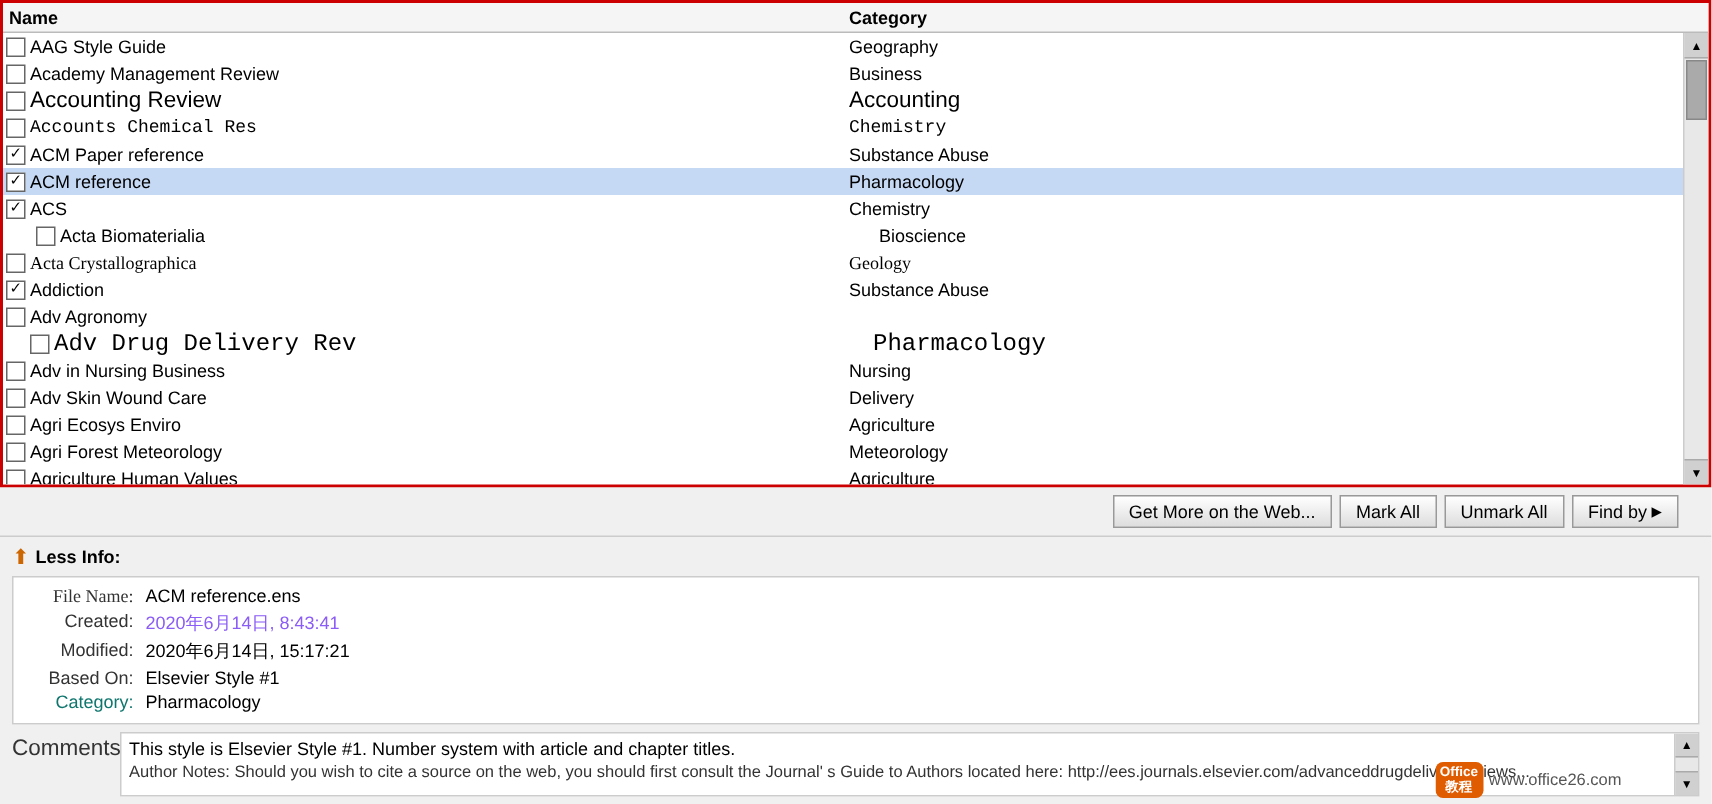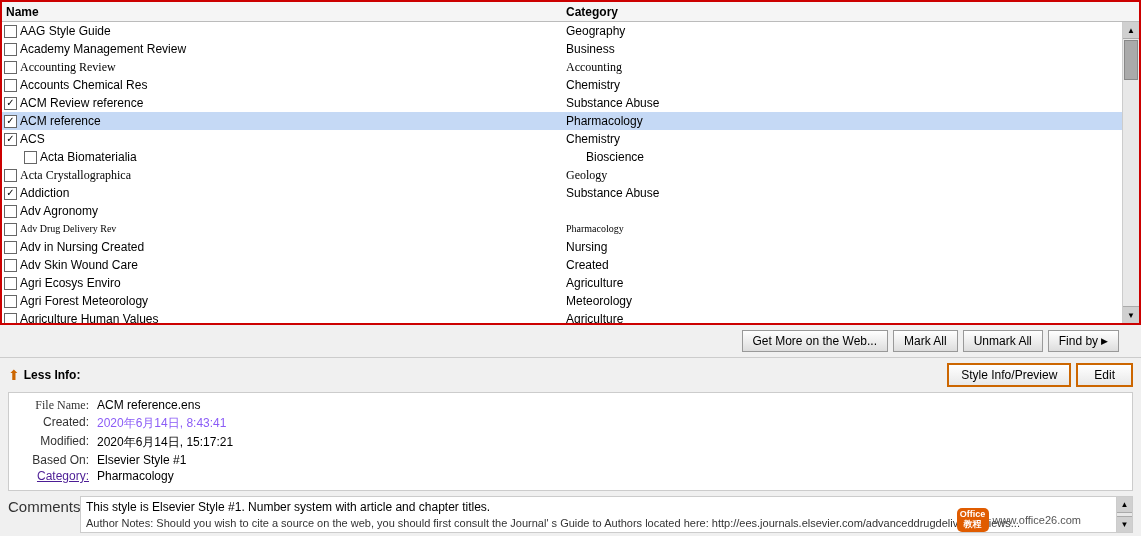--- a/index.html
+++ b/index.html
@@ -37,38 +37,38 @@
             </div>
             <div style="flex: 1 1 0%; padding: 0px 4px; overflow: hidden; white-space: nowrap;">Geography</div>
           </div>
           <div style="display: flex; height: 18px; line-height: 18px; cursor: default; font-family: Arial, sans-serif; font-size: 12px;">
             <div style="width: 560px; display: flex; align-items: center; gap: 3px; padding: 0px 2px; overflow: hidden; white-space: nowrap;">
               <div style="width: 13px; height: 13px; border: 1px solid rgb(102, 102, 102); background: white; display: inline-flex; align-items: center; justify-content: center; flex-shrink: 0; cursor: pointer; font-size: 10px;"></div>
               <span>Academy Management Review</span>
             </div>
             <div style="flex: 1 1 0%; padding: 0px 4px; overflow: hidden; white-space: nowrap;">Business</div>
           </div>
-          <div style="display: flex; height: 18px; line-height: 18px; cursor: default; font-family: Liberation Serif, serif; font-size: 12px; align-items: flex-end;">
+          <div style="display: flex; height: 18px; line-height: 18px; cursor: default; font-family: Liberation Sans, sans-serif; font-size: 15px; align-items: flex-end;">
             <div style="width: 560px; display: flex; align-items: center; gap: 3px; padding: 0px 2px; overflow: hidden; white-space: nowrap;">
               <div style="width: 13px; height: 13px; border: 1px solid rgb(102, 102, 102); background: white; display: inline-flex; align-items: center; justify-content: center; flex-shrink: 0; cursor: pointer; font-size: 10px;"></div>
               <span>Accounting Review</span>
             </div>
             <div style="flex: 1 1 0%; padding: 0px 4px; overflow: hidden; white-space: nowrap;">Accounting</div>
           </div>
-          <div style="display: flex; height: 18px; line-height: 18px; cursor: default; font-family: Liberation Sans, sans-serif; font-size: 12px;">
+          <div style="display: flex; height: 18px; line-height: 18px; cursor: default; font-family: Liberation Mono, monospace; font-size: 12px;">
             <div style="width: 560px; display: flex; align-items: center; gap: 3px; padding: 0px 2px; overflow: hidden; white-space: nowrap;">
               <div style="width: 13px; height: 13px; border: 1px solid rgb(102, 102, 102); background: white; display: inline-flex; align-items: center; justify-content: center; flex-shrink: 0; cursor: pointer; font-size: 10px;"></div>
               <span>Accounts Chemical Res</span>
             </div>
             <div style="flex: 1 1 0%; padding: 0px 4px; overflow: hidden; white-space: nowrap;">Chemistry</div>
           </div>
           <div style="display: flex; height: 18px; line-height: 18px; cursor: default; font-family: Arial, sans-serif; font-size: 12px;">
             <div style="width: 560px; display: flex; align-items: center; gap: 3px; padding: 0px 2px; overflow: hidden; white-space: nowrap;">
               <div style="width: 13px; height: 13px; border: 1px solid rgb(102, 102, 102); background: white; display: inline-flex; align-items: center; justify-content: center; flex-shrink: 0; cursor: pointer; font-size: 10px;">✓</div>
-              <span>ACM Review reference</span>
+              <span>ACM Paper reference</span>
             </div>
             <div style="flex: 1 1 0%; padding: 0px 4px; overflow: hidden; white-space: nowrap;">Substance Abuse</div>
           </div>
           <div style="display: flex; height: 18px; line-height: 18px; cursor: default; font-family: Arial, sans-serif; font-size: 12px; background: rgb(197, 217, 245);">
             <div style="width: 560px; display: flex; align-items: center; gap: 3px; padding: 0px 2px; overflow: hidden; white-space: nowrap;">
               <div style="width: 13px; height: 13px; border: 1px solid rgb(102, 102, 102); background: white; display: inline-flex; align-items: center; justify-content: center; flex-shrink: 0; cursor: pointer; font-size: 10px;">✓</div>
               <span>ACM reference</span>
             </div>
             <div style="flex: 1 1 0%; padding: 0px 4px; overflow: hidden; white-space: nowrap;">Pharmacology</div>
           </div>
@@ -100,40 +100,40 @@
             </div>
             <div style="flex: 1 1 0%; padding: 0px 4px; overflow: hidden; white-space: nowrap;">Substance Abuse</div>
           </div>
           <div style="display: flex; height: 18px; line-height: 18px; cursor: default; font-family: Arial, sans-serif; font-size: 12px; flex-direction: column;">
             <div style="width: 560px; display: flex; align-items: center; gap: 3px; padding: 0px 2px; overflow: hidden; white-space: nowrap;">
               <div style="width: 13px; height: 13px; border: 1px solid rgb(102, 102, 102); background: white; display: inline-flex; align-items: center; justify-content: center; flex-shrink: 0; cursor: pointer; font-size: 10px;"></div>
               <span>Adv Agronomy</span>
             </div>
             <div style="flex: 1 1 0%; padding: 0px 4px; overflow: hidden; white-space: nowrap;">Agriculture</div>
           </div>
-          <div style="display: flex; height: 18px; line-height: 18px; cursor: default; font-family: Liberation Serif, serif; font-size: 10px;">
+          <div style="display: flex; height: 18px; line-height: 18px; cursor: default; font-family: Liberation Mono, monospace; font-size: 16px; margin-left: 16px;">
             <div style="width: 560px; display: flex; align-items: center; gap: 3px; padding: 0px 2px; overflow: hidden; white-space: nowrap;">
               <div style="width: 13px; height: 13px; border: 1px solid rgb(102, 102, 102); background: white; display: inline-flex; align-items: center; justify-content: center; flex-shrink: 0; cursor: pointer; font-size: 10px;"></div>
               <span>Adv Drug Delivery Rev</span>
             </div>
             <div style="flex: 1 1 0%; padding: 0px 4px; overflow: hidden; white-space: nowrap;">Pharmacology</div>
           </div>
           <div style="display: flex; height: 18px; line-height: 18px; cursor: default; font-family: Arial, sans-serif; font-size: 12px;">
             <div style="width: 560px; display: flex; align-items: center; gap: 3px; padding: 0px 2px; overflow: hidden; white-space: nowrap;">
               <div style="width: 13px; height: 13px; border: 1px solid rgb(102, 102, 102); background: white; display: inline-flex; align-items: center; justify-content: center; flex-shrink: 0; cursor: pointer; font-size: 10px;"></div>
-              <span>Adv in Nursing Created</span>
+              <span>Adv in Nursing Business</span>
             </div>
             <div style="flex: 1 1 0%; padding: 0px 4px; overflow: hidden; white-space: nowrap;">Nursing</div>
           </div>
           <div style="display: flex; height: 18px; line-height: 18px; cursor: default; font-family: Arial, sans-serif; font-size: 12px;">
             <div style="width: 560px; display: flex; align-items: center; gap: 3px; padding: 0px 2px; overflow: hidden; white-space: nowrap;">
               <div style="width: 13px; height: 13px; border: 1px solid rgb(102, 102, 102); background: white; display: inline-flex; align-items: center; justify-content: center; flex-shrink: 0; cursor: pointer; font-size: 10px;"></div>
               <span>Adv Skin Wound Care</span>
             </div>
-            <div style="flex: 1 1 0%; padding: 0px 4px; overflow: hidden; white-space: nowrap;">Created</div>
+            <div style="flex: 1 1 0%; padding: 0px 4px; overflow: hidden; white-space: nowrap;">Delivery</div>
           </div>
           <div style="display: flex; height: 18px; line-height: 18px; cursor: default; font-family: Arial, sans-serif; font-size: 12px;">
             <div style="width: 560px; display: flex; align-items: center; gap: 3px; padding: 0px 2px; overflow: hidden; white-space: nowrap;">
               <div style="width: 13px; height: 13px; border: 1px solid rgb(102, 102, 102); background: white; display: inline-flex; align-items: center; justify-content: center; flex-shrink: 0; cursor: pointer; font-size: 10px;"></div>
               <span>Agri Ecosys Enviro</span>
             </div>
             <div style="flex: 1 1 0%; padding: 0px 4px; overflow: hidden; white-space: nowrap;">Agriculture</div>
           </div>
           <div style="display: flex; height: 18px; line-height: 18px; cursor: default; font-family: Arial, sans-serif; font-size: 12px;">
             <div style="width: 560px; display: flex; align-items: center; gap: 3px; padding: 0px 2px; overflow: hidden; white-space: nowrap;">
@@ -170,45 +170,41 @@
     </button>
   </div>
 
   <div style="background:#f0f0f0; padding:5px 8px; display:flex; flex-direction:column; flex:1;">
 
     <div style="display:flex; align-items:center; justify-content:space-between; margin-bottom:5px;">
       <div style="display:flex; align-items:center; gap:4px; cursor:pointer; font-size:12px; font-family:Arial,sans-serif;">
         <span style="font-size:14px; color:#cc6600;">⬆</span>
         <span style="font-weight:bold;">Less Info:</span>
       </div>
-      <div style="display:flex; gap:5px;">
-        <button style="padding:3px 12px; font-size:12px; border:2px solid #cc6600; background:linear-gradient(to bottom,#fff,#e8e8e8); cursor:pointer; font-family:Arial,sans-serif;">Style Info/Preview</button>
-        <button style="padding:3px 16px; font-size:12px; border:2px solid #cc6600; background:linear-gradient(to bottom,#fff,#e8e8e8); cursor:pointer; font-family:Arial,sans-serif;">Edit</button>
-      </div>
     </div>
 
     <div style="background:white; border:1px solid #ccc; padding:5px 8px; font-size:12px; font-family:Arial,sans-serif; margin-bottom:5px;">
       <div style="display:flex; margin-bottom:2px;">
         <span style="width:80px; text-align:right; padding-right:8px; color:#333;font-family:Liberation Serif, serif;">File Name:</span>
         <span style="color:#000;">ACM reference.ens</span>
       </div>
       <div style="display:flex; margin-bottom:2px;">
         <span style="width:80px; text-align:right; padding-right:8px; color:#333;">Created:</span>
         <span style="color:#8b5cf6;">2020年6月14日, 8:43:41</span>
       </div>
       <div style="display:flex; margin-bottom:2px;">
         <span style="width:80px; text-align:right; padding-right:8px; color:#333;">Modified:</span>
         <span style="color:#000;">2020年6月14日, 15:17:21</span>
       </div>
       <div style="display:flex; margin-bottom:2px;">
         <span style="width:80px; text-align:right; padding-right:8px; color:#333;">Based On:</span>
         <span style="color:#000;">Elsevier Style #1</span>
       </div>
       <div style="display:flex; margin-bottom:2px;">
-        <span style="width:80px; text-align:right; padding-right:8px; color:#4c1d95;text-decoration:underline;">Category:</span>
+        <span style="width:80px; text-align:right; padding-right:8px; color:#0f766e;">Category:</span>
         <span style="color:#000;">Pharmacology</span>
       </div>
     </div>
 
     <div style="display:flex; flex:1; min-height:0;">
       <div style="width:72px; text-align:right; padding-right:8px; padding-top:2px; font-size:15px; font-family:Arial,sans-serif; color:#333; flex-shrink:0;">Comments:</div>
       <div style="flex:1; border:1px solid #ccc; background:white; padding:3px 20px 3px 5px; font-size:12px; font-family:Arial,sans-serif; overflow:hidden; position:relative;">
         <span style="display:block; margin-bottom:3px;">This style is Elsevier Style #1. Number system with article and chapter titles.</span>
         <span style="display:block; font-size:11px; color:#333;">Author Notes: Should you wish to cite a source on the web, you should first consult the Journal' s Guide to Authors located here: http://ees.journals.elsevier.com/advanceddrugdeliveryreviews...</span>
 

